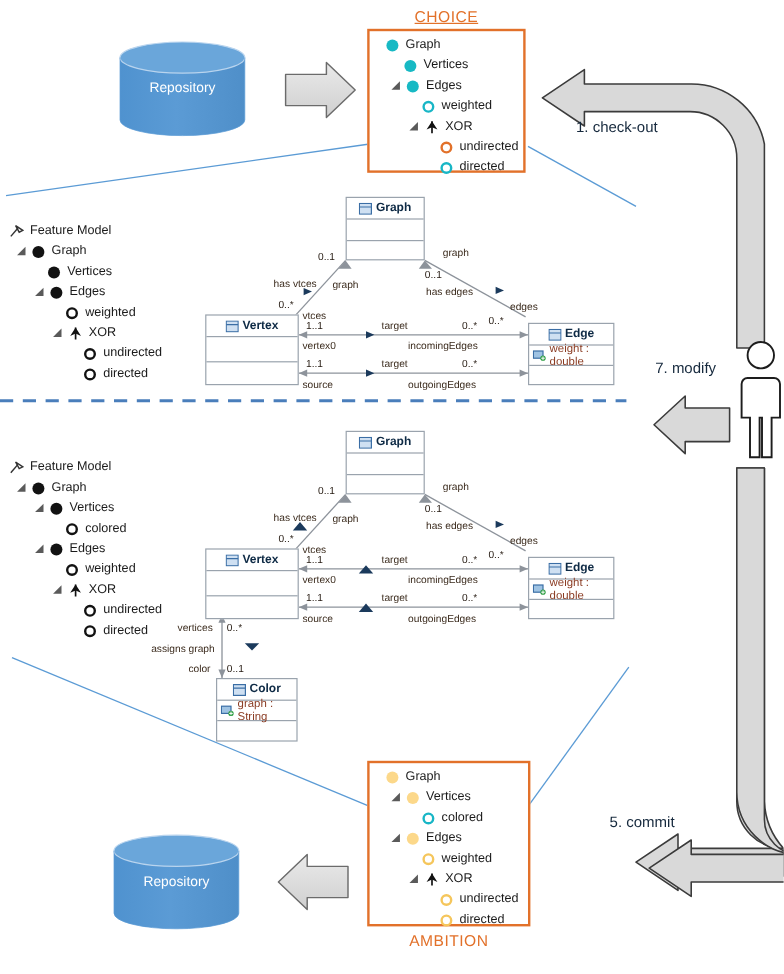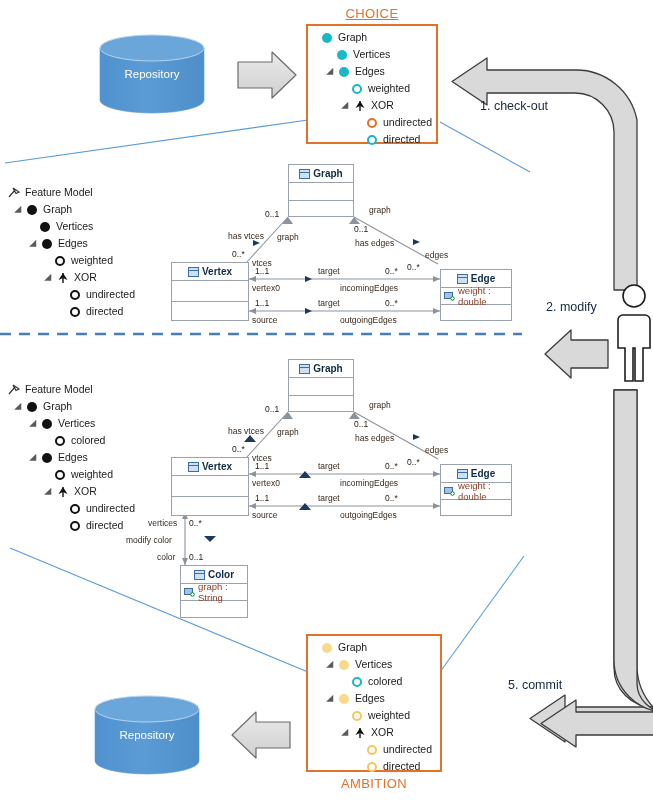--- a/index.html
+++ b/index.html
@@ -405,21 +405,21 @@
       <span class="nospace"></span>
       <span class="dot hollow-black"></span>
       <span class="flabel">directed</span>
     </div>
   </div>
 
 <div class="repo-txt" style="left:152px;top:68px;transform:translateX(-50%);">Repository</div>
 <div class="repo-txt" style="left:147px;top:729px;transform:translateX(-50%);">Repository</div>
 
 <div class="arrowlabel" style="left:480px;top:99px;">1. check-out</div>
-<div class="arrowlabel" style="left:546px;top:300px;">2. modify</div>
+<div class="arrowlabel" style="left:546px;top:300px;">7. modify</div>
 <div class="arrowlabel" style="left:508px;top:678px;">5. commit</div>
 
 <div class="uml" style="left:288px;top:164px;width:66px;height:53px;">
   <div class="hd">
     <svg class="ecls" viewBox="0 0 11 10">
       <rect x="0.5" y="0.5" width="10" height="9" fill="#cfe0f2" stroke="#3b6ea5"></rect>
       <line x1="0.5" y1="3.5" x2="10.5" y2="3.5" stroke="#3b6ea5"></line>
     </svg>
     <span>Graph</span>
   </div>
@@ -556,15 +556,15 @@
 <div class="lab card" style="left:407px;top:457px;">0..*</div>
 <div class="lab" style="left:252px;top:478px;">vertex0</div>
 <div class="lab" style="left:340px;top:478px;">incomingEdges</div>
 <div class="lab card" style="left:255px;top:493px;">1..1</div>
 <div class="lab" style="left:318px;top:493px;">target</div>
 <div class="lab card" style="left:385px;top:493px;">0..*</div>
 <div class="lab" style="left:252px;top:510px;">source</div>
 <div class="lab" style="left:340px;top:510px;">outgoingEdges</div>
 <div class="lab" style="left:148px;top:518px;">vertices</div>
 <div class="lab card" style="left:189px;top:518px;">0..*</div>
-<div class="lab" style="left:126px;top:535px;">modify color</div>
+<div class="lab" style="left:126px;top:535px;">assigns graph</div>
 <div class="lab" style="left:157px;top:552px;">color</div>
 <div class="lab card" style="left:189px;top:552px;">0..1</div>
 
 </body></html>

